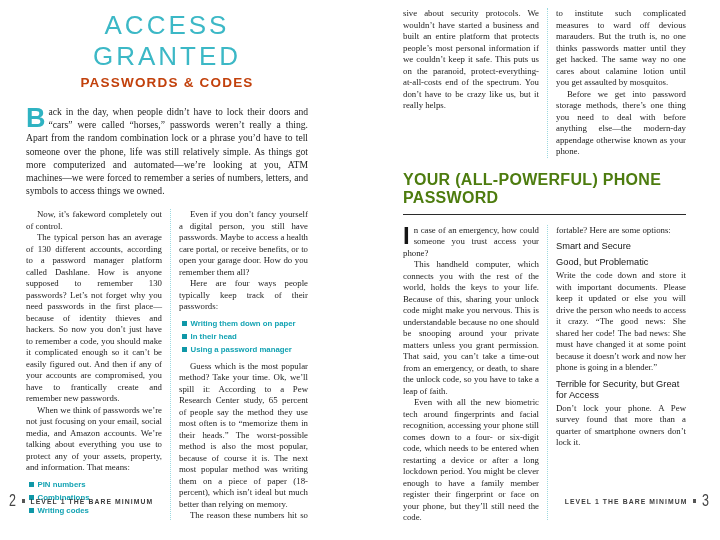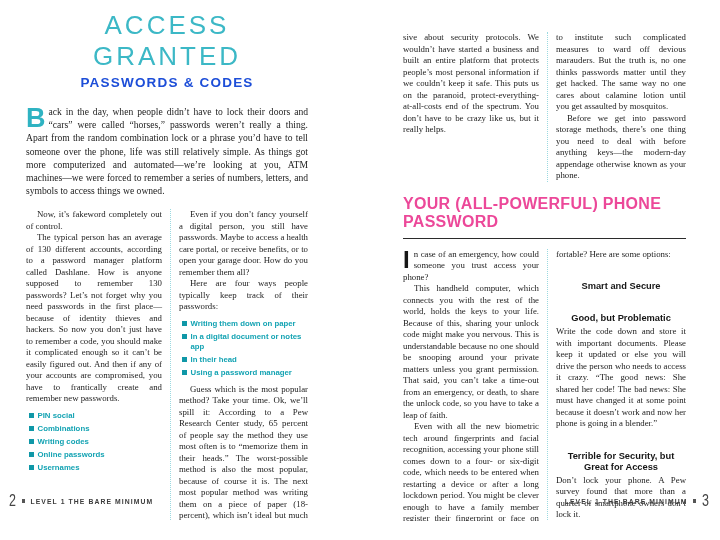--- a/index.html
+++ b/index.html
@@ -7,53 +7,53 @@
   body { font-family:"Liberation Serif", serif; color:#1c1c1c; overflow:hidden; }
   .spread { display:flex; width:720px; height:540px; background:#ffffff; }
   .page { position:relative; width:360px; height:521px; overflow:hidden; }
   .page-left  { padding:10px 52px 0 26px; }
   .page-right { padding:8px 34px 0 43px; }
 
   
   .title { font-family:"Liberation Sans", sans-serif; font-weight:400;
            font-size:26px; letter-spacing:3px; color:#3cb8c6; text-align:center; }
   .subtitle { font-family:"Liberation Sans", sans-serif; font-weight:700;
-              font-size:13.5px; letter-spacing:1.2px; color:#1d4ed8; text-align:center; margin-top:3px; }
+              font-size:13.5px; letter-spacing:1.2px; color:#c2410c; text-align:center; margin-top:3px; }
 
   
   .copy { font-size:8.8px; line-height:11.5px; text-align:justify; hyphens:auto; }
   .copy p { margin:0; }
   .copy p.ind { text-indent:11px; }
   .intro { margin-top:15px; font-size:9.6px; line-height:13.2px; text-align:justify; }
   .dropcap-b { float:left; font-family:"Liberation Sans", sans-serif; font-weight:700;
                font-size:27px; line-height:22px; color:#2fb3c2; margin:2px 3px 0 0; }
   .dropcap-i { float:left; font-family:"Liberation Sans", sans-serif; font-weight:700;
                font-size:24px; line-height:20px; color:#161616; margin:1px 4px 0 0; }
 
   
-  .cols { display:flex; align-items:stretch;margin-top:24px; }
+  .cols { display:flex; align-items:stretch; }
   .cols-main { margin-top:12px; }
   .col { flex:1; }
   .col-divider { width:0; border-left:1.6px dotted #9ad9e0; margin:0 8px; }
 
   
   .blist { list-style:none; margin:6px 0 6px 3px; }
   .blist li { display:flex; gap:4px; font-family:"Liberation Sans", sans-serif;
               font-weight:700; font-size:7.8px; line-height:10px; color:#14a3b3;
               margin-bottom:3px; text-align:left; }
   .blist .sq { flex:0 0 auto; width:4.5px; height:4.5px; background:#0f97a7; margin-top:2.4px; }
 
   
   .section-head { font-family:"Liberation Sans", sans-serif; font-weight:700;
                   font-size:16px; line-height:18px; letter-spacing:.3px;
-                  color:#ec4899; margin-top:13px; }
+                  color:#4d7c0f; margin-top:13px; }
   .section-rule { border:none; border-top:1.5px solid #2b2b2b; margin-top:7px; }
 
-  .subhead { font-family:"Liberation Sans", sans-serif; font-weight:700;
-             font-size:9.3px; line-height:11px; color:#161616; margin:21px 0 2px; text-align:center; }
+  .subhead { font-family:"Liberation Sans", sans-serif; font-weight:400;
+             font-size:9.3px; line-height:11px; color:#161616; margin:5px 0 2px; text-align:left; }
 
   
   .footer { position:absolute; bottom:11px; display:flex; align-items:center; gap:5px;
             font-family:"Liberation Sans", sans-serif; color:#3c3c3c; }
   .footer-left  { left:8px; }
   .footer-right { right:10px; }
   .footer .pnum { font-size:16px; font-weight:400; color:#444; transform:scaleX(.78); }
   .footer .fsq { width:3.5px; height:3.5px; background:#555; }
   .footer .flabel { font-size:6.8px; font-weight:700; letter-spacing:1.1px; color:#3c3c3c; }
 </style>
@@ -67,24 +67,25 @@
     <h2 class="subtitle">PASSWORDS &amp; CODES</h2>
 
     <div class="intro">
       <span class="dropcap-b">B</span><span>ack in the day, when people didn’t have to lock their doors and “cars” were called “horses,” passwords weren’t really a thing. Apart from the random combination lock or a phrase you’d have to tell someone over the phone, life was still relatively simple. As things got more computerized and automated—we’re looking at you, ATM machines—we were forced to remember a series of numbers, letters, and symbols to access things we owned.</span>
     </div>
 
     <div class="cols cols-main copy">
       <div class="col" style="flex:0 0 136px;">
         <p class="ind">Now, it’s fakeword completely out of control.</p>
         <p class="ind">The typical person has an average of 130 different accounts, according to a password manager platform called Dashlane. How is anyone supposed to remember 130 passwords? Let’s not forget why you need passwords in the first place—because of identity thieves and hackers. So now you don’t just have to remember a code, you should make it complicated enough so it can’t be easily figured out. And then if any of your accounts are compromised, you have to frantically create and remember new passwords.</p>
+        <p class="ind">When we think of passwords we’re not just focusing on your email, social media, and Amazon accounts. We’re talking about everything you use to protect any of your assets, property, and information. That means:</p>
         <ul class="blist">
           <li>
               <span class="sq"></span>
-              <span>PIN social</span>
+              <span>PIN numbers</span>
             </li>
           <li>
               <span class="sq"></span>
               <span>Combinations</span>
             </li>
           <li>
               <span class="sq"></span>
               <span>Writing codes</span>
             </li>
           <li>
@@ -102,24 +103,20 @@
       <div class="col">
         <p class="ind">Even if you don’t fancy yourself a digital person, you still have passwords. Maybe to access a health care portal, or receive benefits, or to open your garage door. How do you remember them all?</p>
         <p class="ind">Here are four ways people typically keep track of their passwords:</p>
         <ul class="blist">
           <li>
               <span class="sq"></span>
               <span>Writing them down on paper</span>
             </li>
           <li>
               <span class="sq"></span>
-              <span>In a digital document or notes app</span>
-            </li>
-          <li>
-              <span class="sq"></span>
               <span>In their head</span>
             </li>
           <li>
               <span class="sq"></span>
               <span>Using a password manager</span>
             </li>
         </ul>
         <p class="ind">Guess which is the most popular method? Take your time. Ok, we’ll spill it: According to a Pew Research Center study, 65 percent of people say the method they use most often is to “memorize them in their heads.” The worst-possible method is also the most popular, because of course it is. The next most popular method was writing them on a piece of paper (18-percent), which isn’t ideal but much better than relying on memory.</p>
         <p class="ind">The reason these numbers hit so close to home for us is because our company is maniacally obses-</p>
       </div>
@@ -134,21 +131,21 @@
 
   <div class="page page-right">
 
     <div class="cols copy">
       <div class="col" style="flex:0 0 136px;">
         <p>sive about security protocols. We wouldn’t have started a business and built an entire platform that protects people’s most personal information if we couldn’t keep it safe. This puts us on the paranoid, protect-everything-at-all-costs end of the spectrum. You don’t have to be crazy like us, but it really helps.</p>
       </div>
       <div class="col-divider"></div>
       <div class="col">
         <p>to institute such complicated measures to ward off devious marauders. But the truth is, no one thinks passwords matter until they get hacked. The same way no one cares about calamine lotion until you get assaulted by mosquitos.</p>
-        <p class="ind">Before we get into password storage methods, there’s one thing you need to deal with before anything keys—the modern-day appendage otherwise known as your phone.</p>
+        <p class="ind">Before we get into password storage methods, there’s one thing you need to deal with before anything else—the modern-day appendage otherwise known as your phone.</p>
       </div>
     </div>
 
     <h2 class="section-head">YOUR (ALL-POWERFUL) PHONE PASSWORD</h2>
     <hr class="section-rule">
 
     <div class="cols copy" style="margin-top:10px;">
       <div class="col" style="flex:0 0 136px;">
         <p><span class="dropcap-i">I</span><span>n case of an emergency, how could someone you trust access your phone?</span></p>
         <p class="ind">This handheld computer, which connects you with the rest of the world, holds the keys to your life. Because of this, sharing your unlock code might make you nervous. This is understandable because no one should be snooping around your private matters unless you grant permission. That said, you can’t take a time-out from an emergency, or death, to share the unlock code, so you have to take a leap of faith.</p>

